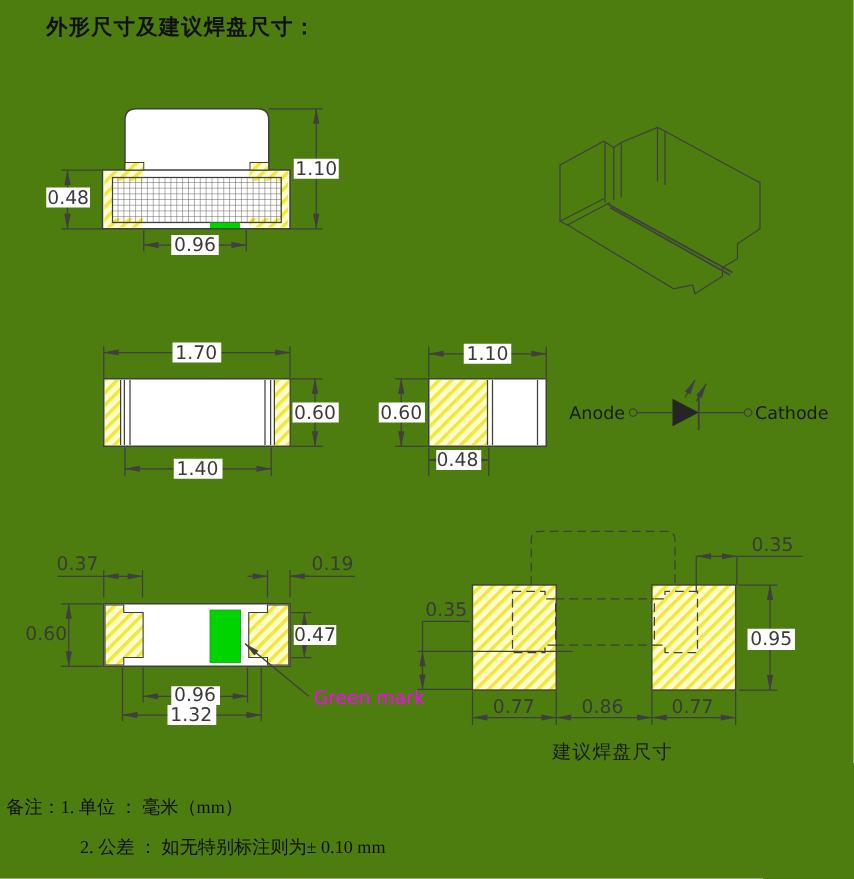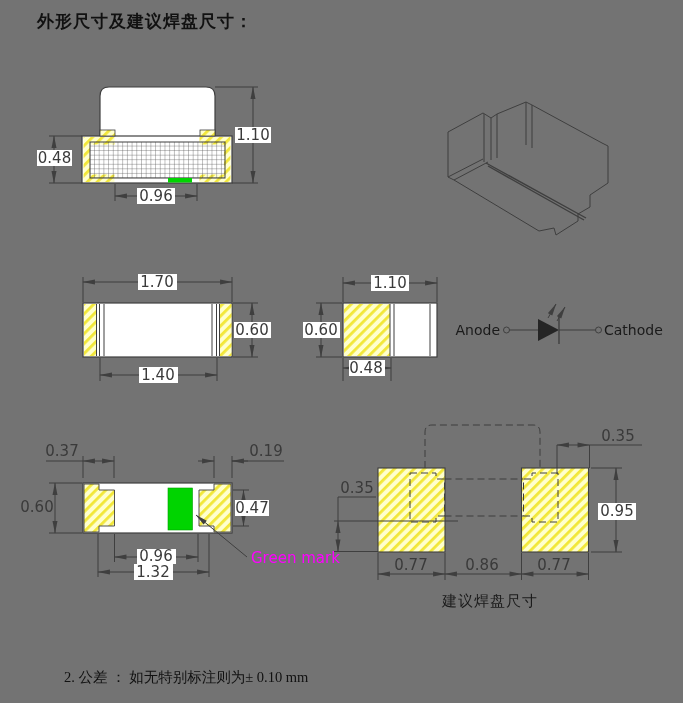--- a/index.html
+++ b/index.html
@@ -1,20 +1,20 @@
 <!DOCTYPE html>
 <html style="--line: #3f3f3f; --green: #00d400; --magenta: #ff00ff; --hatch-base: #ffffcd; --hatch-stripe: #f2e738;"><head>
 <meta charset="utf-8">
 <style>
   :root{
     --line:#3f3f3f; --green:#00d400; --magenta:#ff00ff;
     --hatch-base:#ffffcd; --hatch-stripe:#f2e738;
   }
   html,body{margin:0;padding:0;background:#fff;}
-  #page{position:relative;width:683px;height:703px;background:#737373;
+  #page{position:relative;width:683px;height:703px;background:#4d7c0f;
         font-family:"DejaVu Sans",sans-serif;overflow:hidden;}
   #page-title{position:absolute;left:37px;top:10px;font:bold 17px "Liberation Sans",sans-serif;
         color:#111;letter-spacing:1px;}
   .note-line{position:absolute;font:14.5px "Liberation Serif",serif;color:#111;}
   #note1{left:5px;top:636px;}
   #note2{left:64px;top:668px;}
   svg{position:absolute;left:0;top:0;}
   .dim{stroke:var(--line);stroke-width:1;fill:none;}
   .dimm{marker-start:url(#ar);marker-end:url(#ar);}
   .dime{marker-end:url(#ar);}
@@ -213,14 +213,15 @@
       <line class="dim dimm" x1="445" y1="574" x2="521.5" y2="574"></line>
       <line class="dim dimm" x1="521.5" y1="574" x2="588.5" y2="574"></line>
       <text class="dimtxt" x="411" y="570">0.77</text>
       <text class="dimtxt" x="482" y="570">0.86</text>
       <text class="dimtxt" x="554" y="570">0.77</text>
 
       <text class="captxt" x="490" y="606">建议焊盘尺寸</text>
     </g>
   </svg>
 
+  <div id="note1" class="note-line">备注：1. 单位 ： 毫米（mm）</div>
   <div id="note2" class="note-line">2. 公差 ： 如无特别标注则为± 0.10 mm</div>
 </div>
 
 </body></html>

